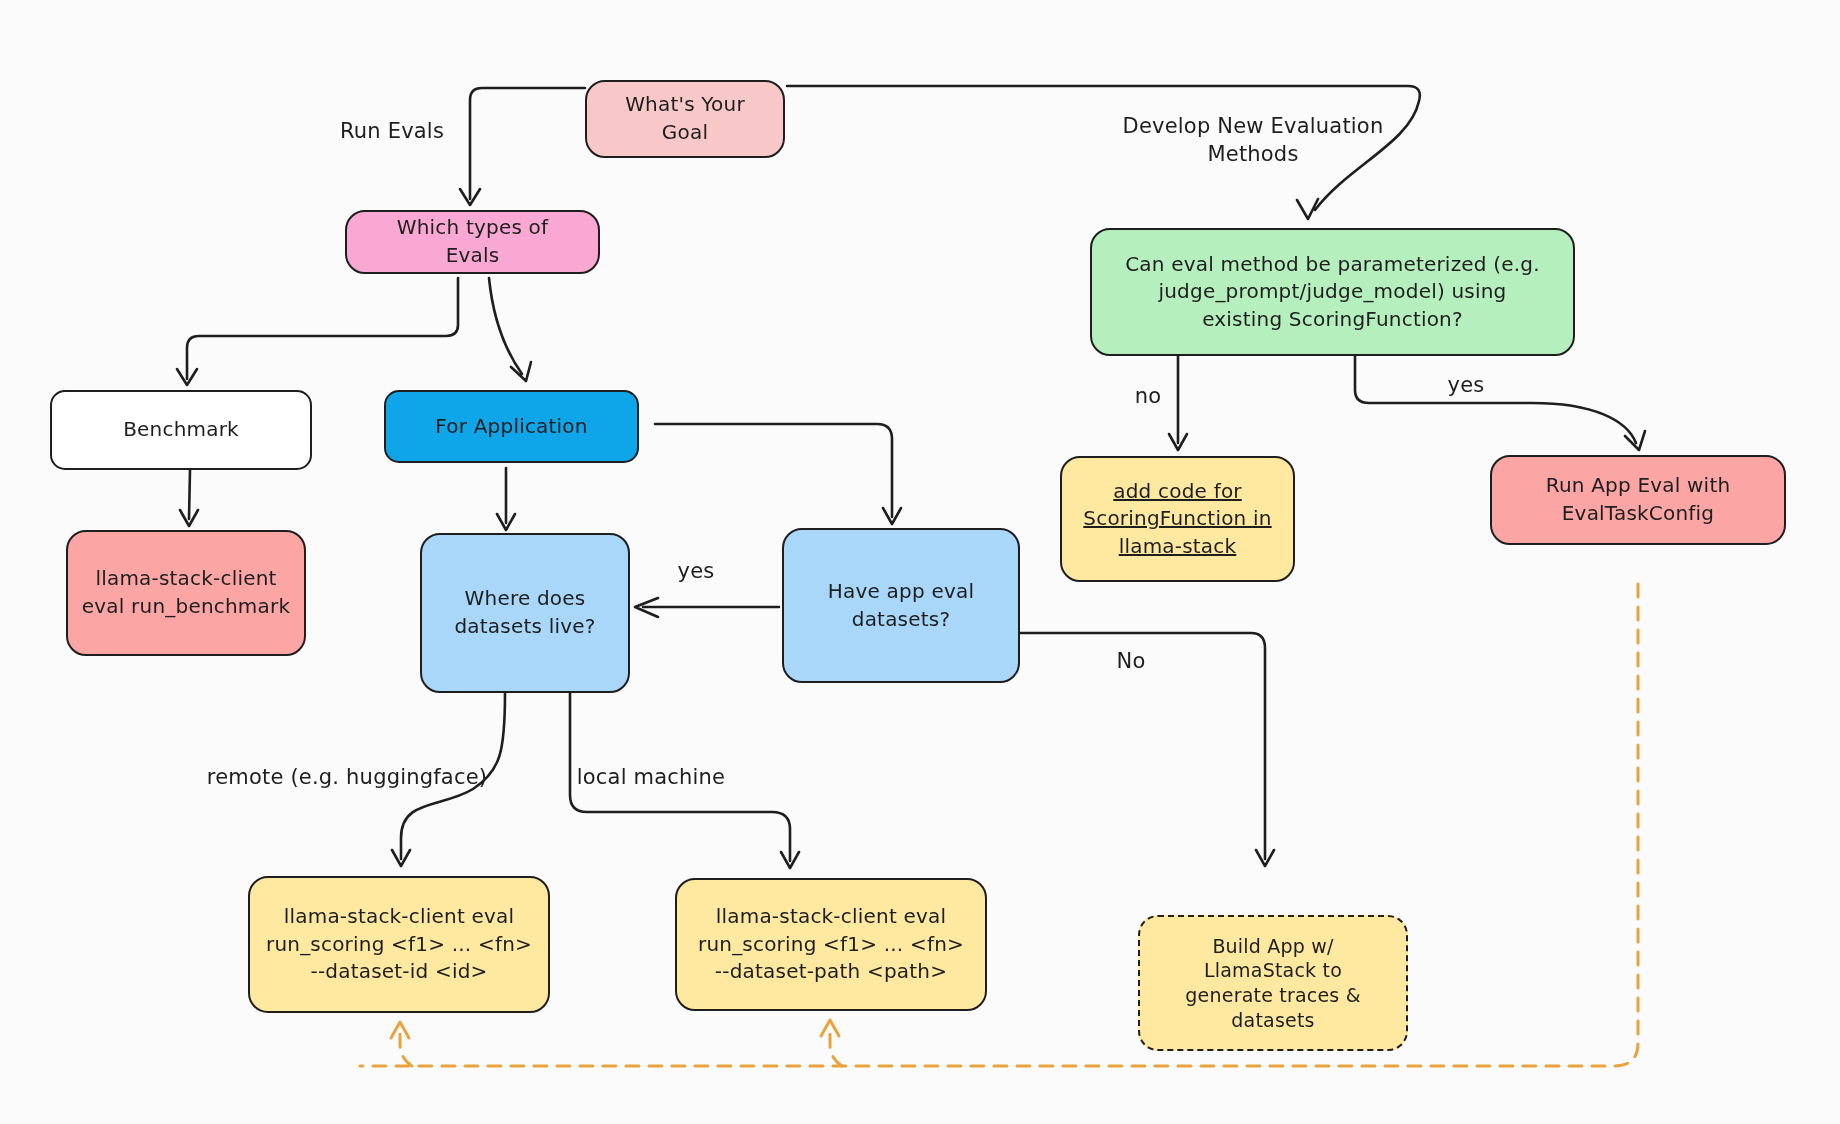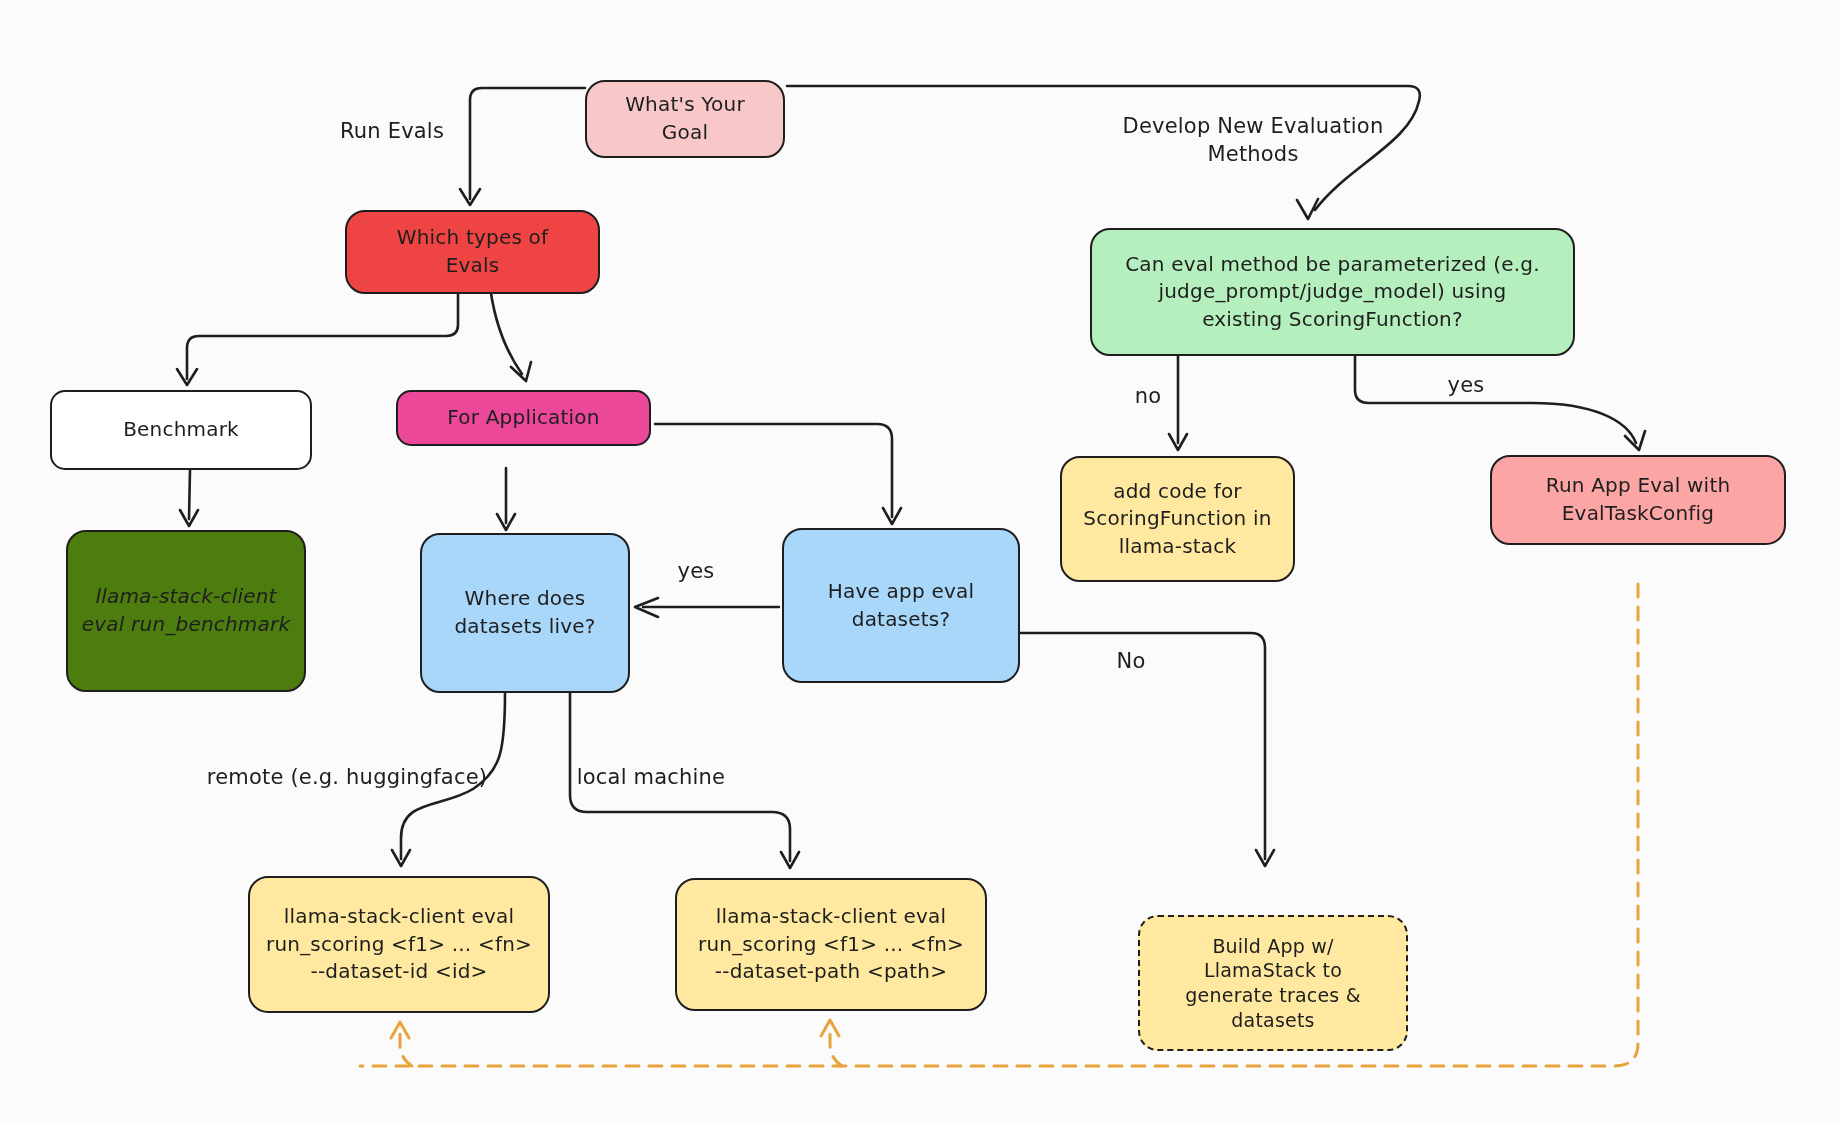--- a/index.html
+++ b/index.html
@@ -67,41 +67,41 @@
       <path stroke-dasharray="13 10" d="M 842 1066 Q 830 1058 830 1044 L 830 1031"></path>
       <path stroke-dasharray="13 10" d="M 412 1066 Q 400 1058 400 1044 L 400 1033"></path>
       <path d="M 821 1036 L 830 1020 L 839 1036"></path>
       <path d="M 391 1038 L 400 1022 L 409 1038"></path>
     </g>
   </svg>
 
   <div class="node" style="left: 585px; top: 50px; width: 200px; height: 78px; background-color: rgb(248, 200, 200); margin-top: 30px;">What's Your
 Goal</div>
 
-  <div class="node" style="left: 345px; top: 210px; width: 255px; height: 84px; background-color: #ef4444;">Which types of
+  <div class="node" style="left: 345px; top: 210px; width: 255px; height: 64px; background-color: #f9a8d4;">Which types of
 Evals</div>
 
   <div class="node" style="left: 1090px; top: 228px; width: 485px; height: 128px; background-color: rgb(181, 239, 189);">Can eval method be parameterized (e.g.
 judge_prompt/judge_model) using
 existing ScoringFunction?</div>
 
   <div class="node small-radius" style="left: 50px; top: 390px; width: 262px; height: 80px; background-color: rgb(255, 255, 255);">Benchmark</div>
 
-  <div class="node small-radius" style="left: 396px; top: 390px; width: 255px; height: 56px; background-color: #ec4899;">For Application</div>
+  <div class="node small-radius" style="left: 384px; top: 390px; width: 255px; height: 73px; background-color: #0ea5e9;">For Application</div>
 
-  <div class="node" style="left: 66px; top: 530px; width: 240px; height: 162px; background-color: #4d7c0f; font-style: italic;">llama-stack-client
+  <div class="node" style="left: 66px; top: 530px; width: 240px; height: 126px; background-color: #fca5a5;">llama-stack-client
 eval run_benchmark</div>
 
   <div class="node" style="left: 400px; top: 533px; width: 210px; height: 160px; background-color: rgb(168, 215, 250); margin-left: 20px;">Where does
 datasets live?</div>
 
   <div class="node" style="left: 782px; top: 528px; width: 238px; height: 155px; background-color: rgb(168, 215, 250);">Have app eval
 datasets?</div>
 
-  <div class="node" style="left: 1060px; top: 456px; width: 235px; height: 126px; background-color: rgb(255, 233, 160);">add code for
+  <div class="node" style="left: 1060px; top: 456px; width: 235px; height: 126px; background-color: rgb(255, 233, 160); text-decoration: underline;">add code for
 ScoringFunction in
 llama-stack</div>
 
   <div class="node" style="left: 1490px; top: 455px; width: 296px; height: 90px; background-color: #fca5a5;">Run App Eval with
 EvalTaskConfig</div>
 
   <div class="node" style="left: 248px; top: 876px; width: 302px; height: 137px; background-color: rgb(255, 233, 160);">llama-stack-client eval
 run_scoring &lt;f1&gt; ... &lt;fn&gt;
 --dataset-id &lt;id&gt;</div>
 

